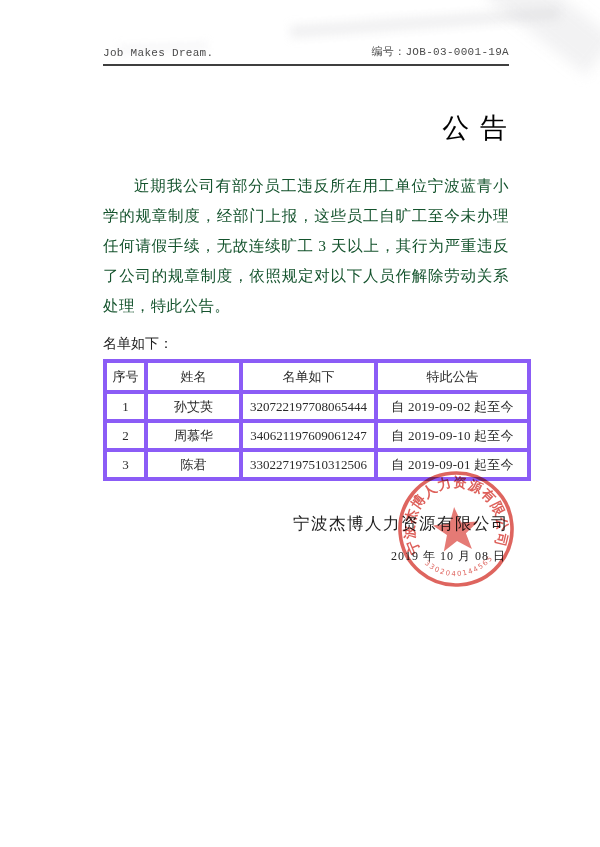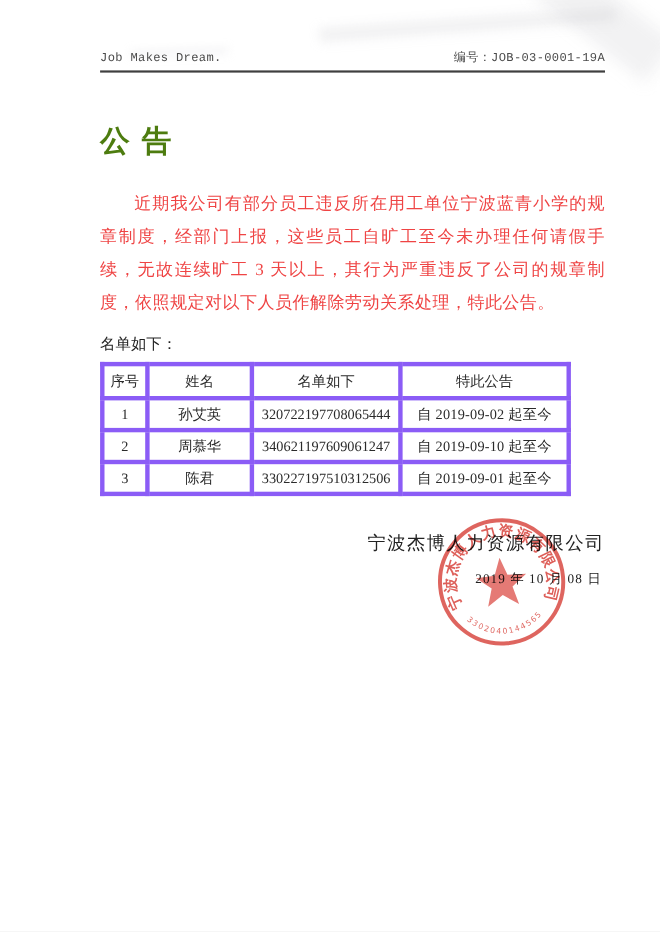--- a/index.html
+++ b/index.html
@@ -6,21 +6,21 @@
   html,body { background:#e9e9e9; }
   .page {
     position:relative;
     width:600px; height:847px;
     margin:0 auto;
     background:#ffffff;
     font-family:"Liberation Serif","DejaVu Serif",serif;
     color:#242424;
     overflow:hidden;
   }
-  .content { padding:0 50px 0 91px; position:relative; }
+  .content { padding:0 91px 0 91px; position:relative;margin-left:12px; }
 
   
   .smudge { position:absolute; pointer-events:none; }
   .s1 { top:16px; left:290px; width:270px; height:13px; transform:rotate(-4deg);
         background:rgba(185,185,190,0.20); filter:blur(5px); }
   .s2 { top:-6px; right:-14px; width:130px; height:46px; transform:rotate(38deg);
         background:rgba(195,195,200,0.22); filter:blur(7px); }
   .s3 { top:44px; left:118px; width:90px; height:7px; transform:rotate(-2deg);
         background:rgba(200,200,205,0.16); filter:blur(4px); }
 
@@ -29,32 +29,32 @@
     display:flex; justify-content:space-between; align-items:flex-end;
     font-family:"Liberation Mono","DejaVu Sans Mono",monospace;
     font-size:11px; color:#4b4b4b; letter-spacing:0.3px;
     border-bottom:2px solid #3f3f3f;
     padding-bottom:5px;
   }
   .doc-header .doc-num { font-size:11px; }
 
   .doc-title {
     margin-top:45px;
-    text-align:left;
-    font-size:27px; font-weight:700; color:#4d7c0f;
+    text-align:right;
+    font-size:27px; font-weight:400; color:#000000;
     letter-spacing:2px;
     height:34px; line-height:34px;
   }
 
   .para {
     margin-top:26px;
     font-size:15.5px; line-height:30px;
     text-align:justify;
     text-indent:2em;
-    color:#ef4444;
+    color:#14532d;
     letter-spacing:0.4px;
   }
 
   .list-intro {
     margin-top:14px;
     font-size:14px; font-weight:400; color:#1f1f1f;
     line-height:18px;
   }
 
   table.roster {

